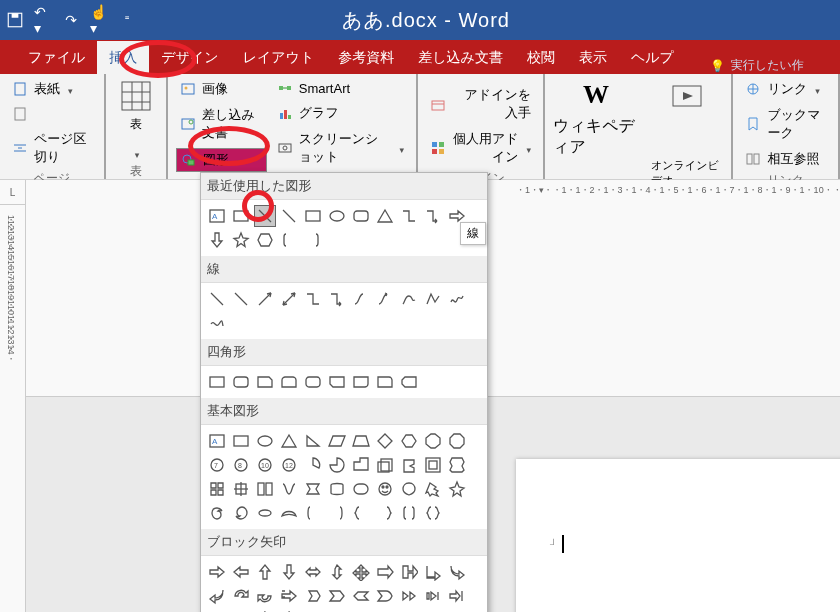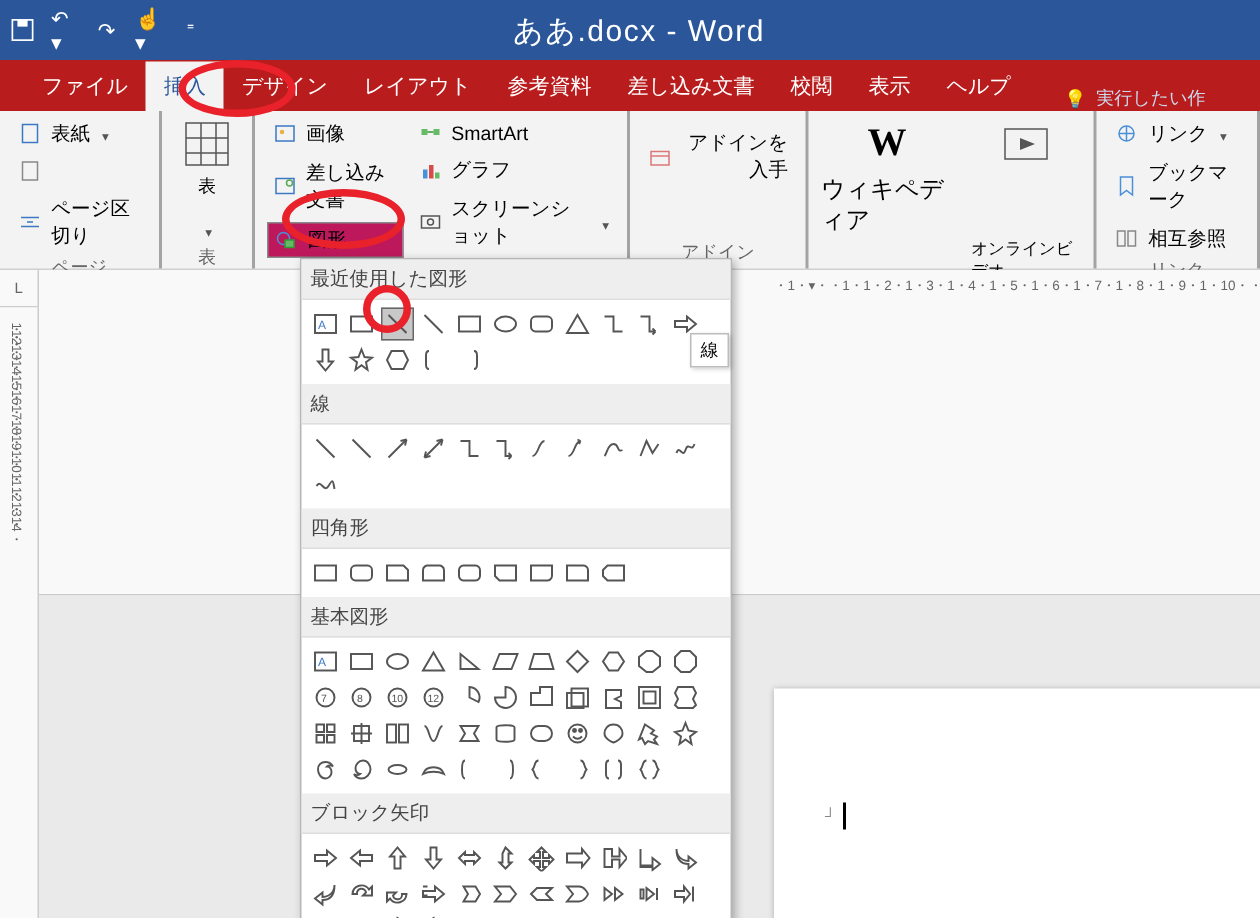--- a/index.html
+++ b/index.html
@@ -180,20 +180,30 @@
   <div class="group">
     <div class="group-inner">
       <div class="btn-col" style="padding-top:6px;text-align:right;">
         <div class="btn-s">
             <span class="smico"><svg viewBox="0 0 16 16">
                 <rect x="2" y="5" width="12" height="9" fill="none" stroke="#d77"></rect>
                 <path d="M2 8h12" stroke="#d77"></path>
               </svg></span>
             <span>アドインを入手</span>
           </div>
+        <div class="btn-s">
+            <span class="smico"><svg viewBox="0 0 16 16">
+                <rect x="2" y="2" width="5" height="5" fill="#4a90d9"></rect>
+                <rect x="9" y="2" width="5" height="5" fill="#6b6"></rect>
+                <rect x="2" y="9" width="5" height="5" fill="#d94a4a"></rect>
+                <rect x="9" y="9" width="5" height="5" fill="#e8b04a"></rect>
+              </svg></span>
+            <span>個人用アドイン</span> 
+            <span class="dropdown-arrow"></span>
+          </div>
       </div>
     </div>
     <div class="group-label">アドイン</div>
   </div>
 
   <div class="group">
     <div class="group-inner">
       <div class="btn-v">
         <div class="bigico" style="font-family:serif;font-size:26px;font-weight:bold;color:#000;">W</div>
         <span style="font-size:16px;">ウィキペディア</span>

